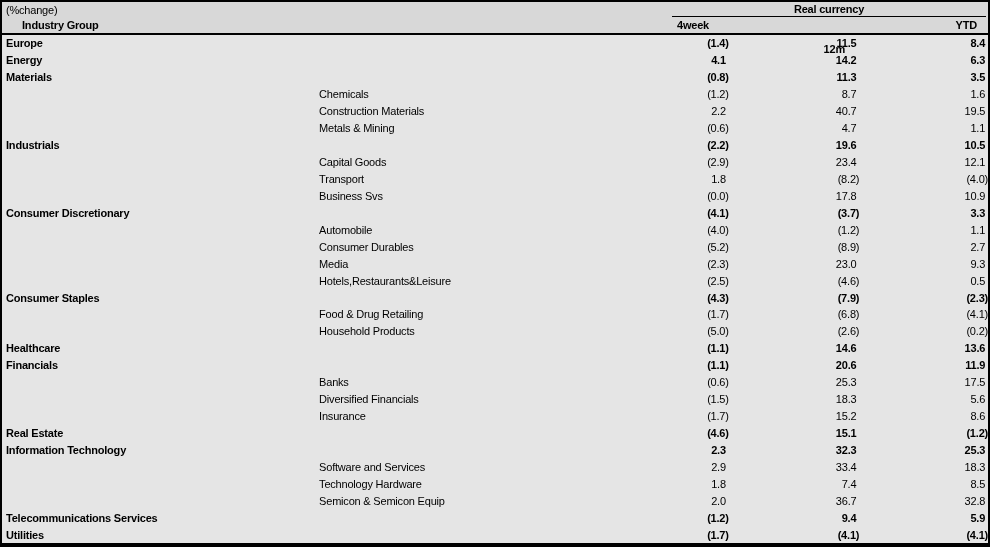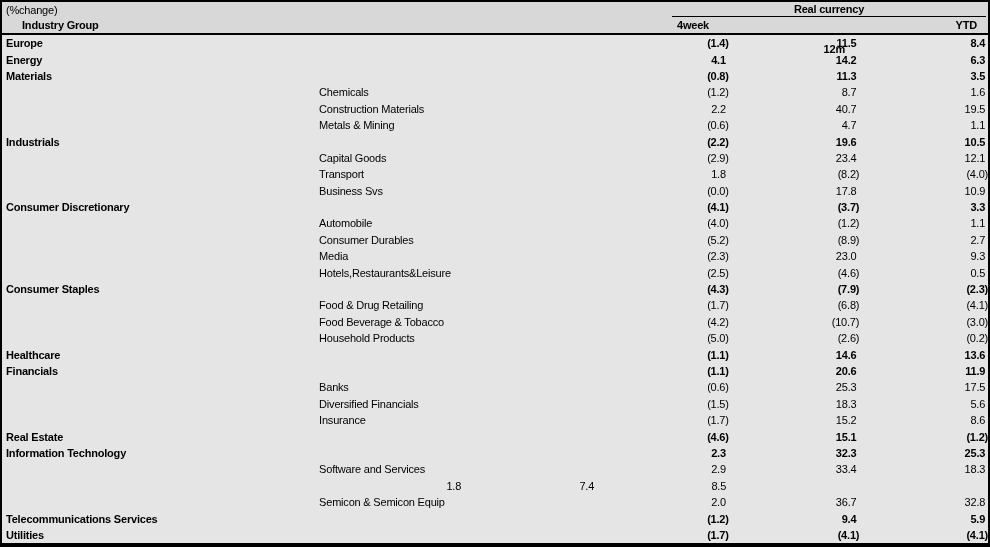--- a/index.html
+++ b/index.html
@@ -178,27 +178,20 @@
       </div>
       <div class="row">
         <span class="cg"></span>
         <span class="cs">Food &amp; Drug Retailing</span>
         <span class="cn n4">(1.7)</span>
         <span class="cn n12">(6.8)</span>
         <span class="cn nytd">(4.1)</span>
       </div>
       <div class="row">
         <span class="cg"></span>
-        <span class="cs">Food Beverage &amp; Tobacco</span>
-        <span class="cn n4">(4.2)</span>
-        <span class="cn n12">(10.7)</span>
-        <span class="cn nytd">(3.0)</span>
-      </div>
-      <div class="row">
-        <span class="cg"></span>
         <span class="cs">Household Products</span>
         <span class="cn n4">(5.0)</span>
         <span class="cn n12">(2.6)</span>
         <span class="cn nytd">(0.2)</span>
       </div>
       <div class="row bold">
         <span class="cg">Healthcare</span>
         <span class="cs"></span>
         <span class="cn n4">(1.1)</span>
         <span class="cn n12">14.6&nbsp;</span>
@@ -248,20 +241,21 @@
       </div>
       <div class="row">
         <span class="cg"></span>
         <span class="cs">Software and Services</span>
         <span class="cn n4">2.9&nbsp;</span>
         <span class="cn n12">33.4&nbsp;</span>
         <span class="cn nytd">18.3&nbsp;</span>
       </div>
       <div class="row">
         <span class="cg"></span>
+        <span class="cs">Technology Hardware</span>
         <span class="cn n4">1.8&nbsp;</span>
         <span class="cn n12">7.4&nbsp;</span>
         <span class="cn nytd">8.5&nbsp;</span>
       </div>
       <div class="row">
         <span class="cg"></span>
         <span class="cs">Semicon &amp; Semicon Equip</span>
         <span class="cn n4">2.0&nbsp;</span>
         <span class="cn n12">36.7&nbsp;</span>
         <span class="cn nytd">32.8&nbsp;</span>

